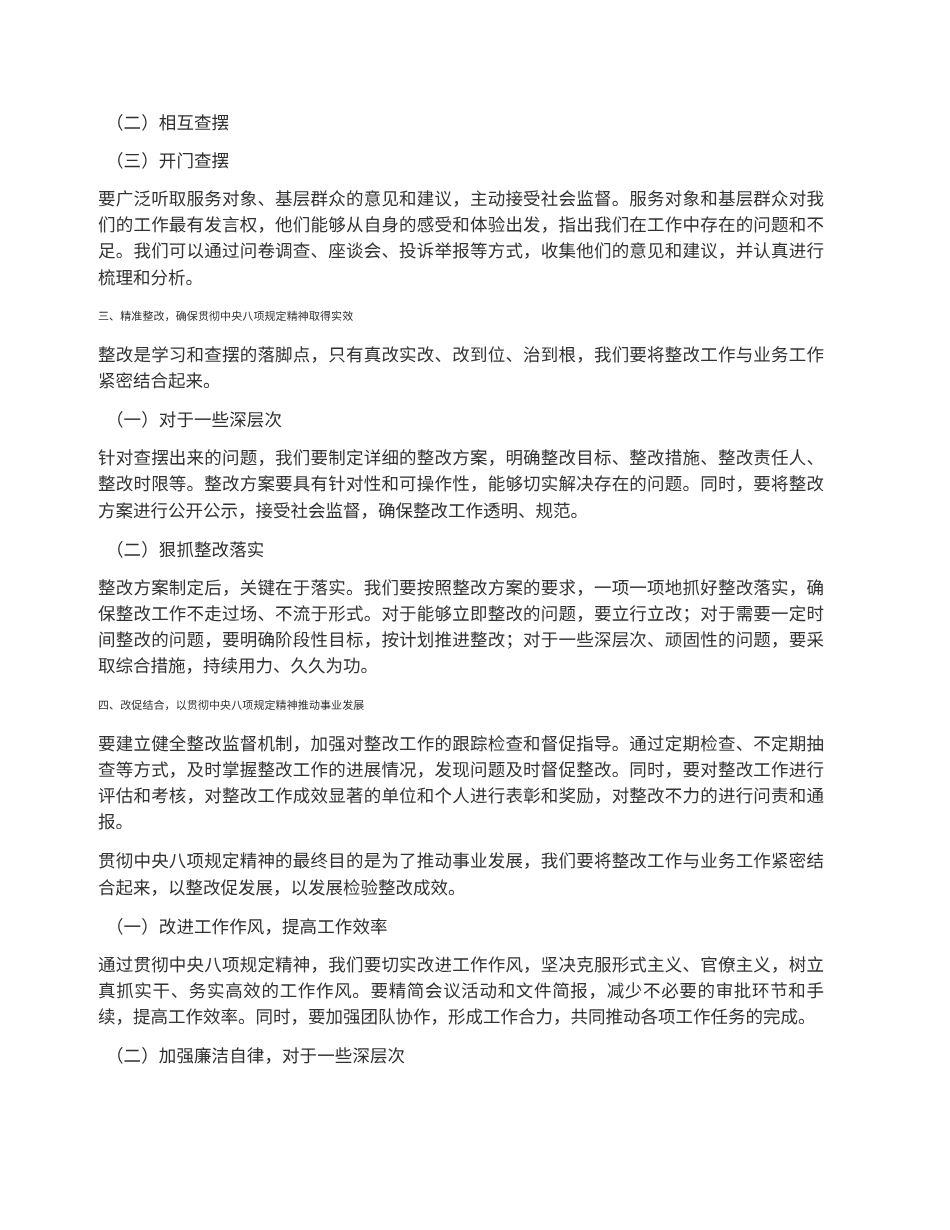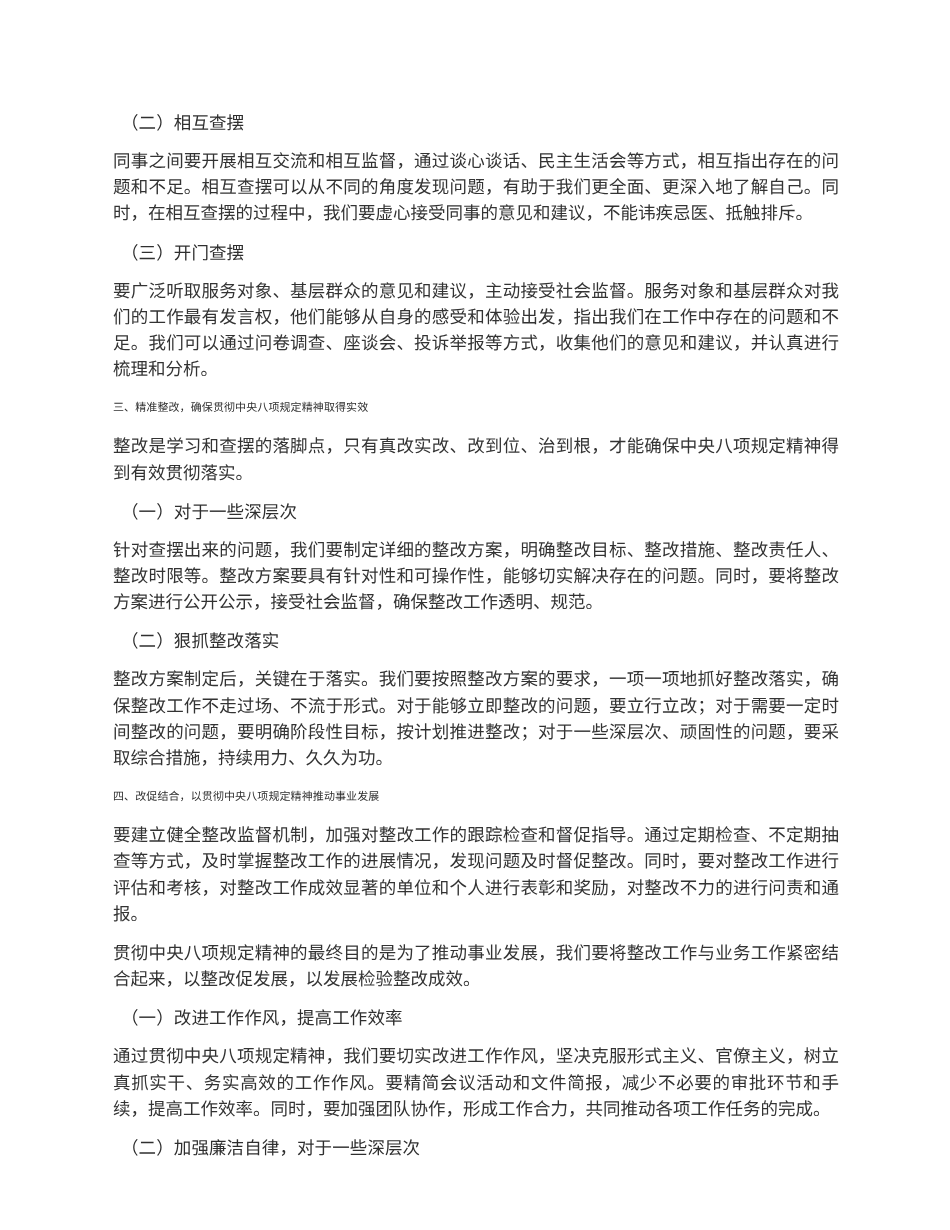--- a/index.html
+++ b/index.html
@@ -15,21 +15,21 @@
     height: 1230px;
     background: #ffffff;
     margin: 0 auto;
     overflow: hidden;
     box-sizing: border-box;
     font-family: "DejaVu Serif", "Liberation Serif", serif;
   }
 
   .content {
     position: absolute;
-    left: 113px;
+    left: 98px;
     top: 110px;
     width: 726px;
   }
 
   .block {
     margin: 0;
     padding: 0;
   }
 
   
@@ -71,25 +71,24 @@
   .heading-section:last-child {
     margin-bottom: 0;
   }
 </style>
 </head>
 <body>
 
 <div class="page">
   <div class="content" id="content-root">
       <p class="block heading-sub">（二）相互查摆</p>
-      <p class="block para">同事之间要开展相互交流和相互监督，通过谈心谈话、民主生活会等方式，相互指出存在的问题和不足。相互查摆可以从不同的角度发现问题，有助于我们更全面、更深入地了解自己。同时，在相互查摆的过程中，我们要虚心接受同事的意见和建议，不能讳疾忌医、抵触排斥。</p>
       <p class="block heading-sub">（三）开门查摆</p>
       <p class="block para">要广泛听取服务对象、基层群众的意见和建议，主动接受社会监督。服务对象和基层群众对我们的工作最有发言权，他们能够从自身的感受和体验出发，指出我们在工作中存在的问题和不足。我们可以通过问卷调查、座谈会、投诉举报等方式，收集他们的意见和建议，并认真进行梳理和分析。</p>
       <p class="block heading-section">三、精准整改，确保贯彻中央八项规定精神取得实效</p>
-      <p class="block para">整改是学习和查摆的落脚点，只有真改实改、改到位、治到根，才能确保中央八项规定精神得到有效贯彻落实。</p>
+      <p class="block para">整改是学习和查摆的落脚点，只有真改实改、改到位、治到根，我们要将整改工作与业务工作紧密结合起来。</p>
       <p class="block heading-sub">（一）对于一些深层次</p>
       <p class="block para">针对查摆出来的问题，我们要制定详细的整改方案，明确整改目标、整改措施、整改责任人、整改时限等。整改方案要具有针对性和可操作性，能够切实解决存在的问题。同时，要将整改方案进行公开公示，接受社会监督，确保整改工作透明、规范。</p>
       <p class="block heading-sub">（二）狠抓整改落实</p>
       <p class="block para">整改方案制定后，关键在于落实。我们要按照整改方案的要求，一项一项地抓好整改落实，确保整改工作不走过场、不流于形式。对于能够立即整改的问题，要立行立改；对于需要一定时间整改的问题，要明确阶段性目标，按计划推进整改；对于一些深层次、顽固性的问题，要采取综合措施，持续用力、久久为功。</p>
       <p class="block heading-section">四、改促结合，以贯彻中央八项规定精神推动事业发展</p>
       <p class="block para">要建立健全整改监督机制，加强对整改工作的跟踪检查和督促指导。通过定期检查、不定期抽查等方式，及时掌握整改工作的进展情况，发现问题及时督促整改。同时，要对整改工作进行评估和考核，对整改工作成效显著的单位和个人进行表彰和奖励，对整改不力的进行问责和通报。</p>
       <p class="block para">贯彻中央八项规定精神的最终目的是为了推动事业发展，我们要将整改工作与业务工作紧密结合起来，以整改促发展，以发展检验整改成效。</p>
       <p class="block heading-sub">（一）改进工作作风，提高工作效率</p>
       <p class="block para">通过贯彻中央八项规定精神，我们要切实改进工作作风，坚决克服形式主义、官僚主义，树立真抓实干、务实高效的工作作风。要精简会议活动和文件简报，减少不必要的审批环节和手续，提高工作效率。同时，要加强团队协作，形成工作合力，共同推动各项工作任务的完成。</p>
       <p class="block heading-sub">（二）加强廉洁自律，对于一些深层次</p>

